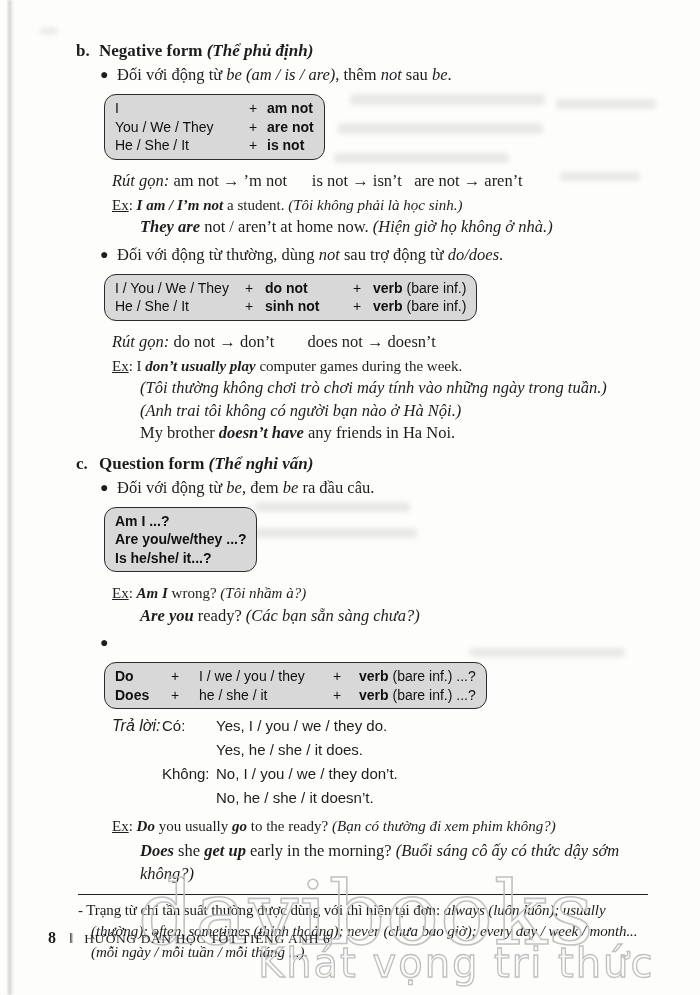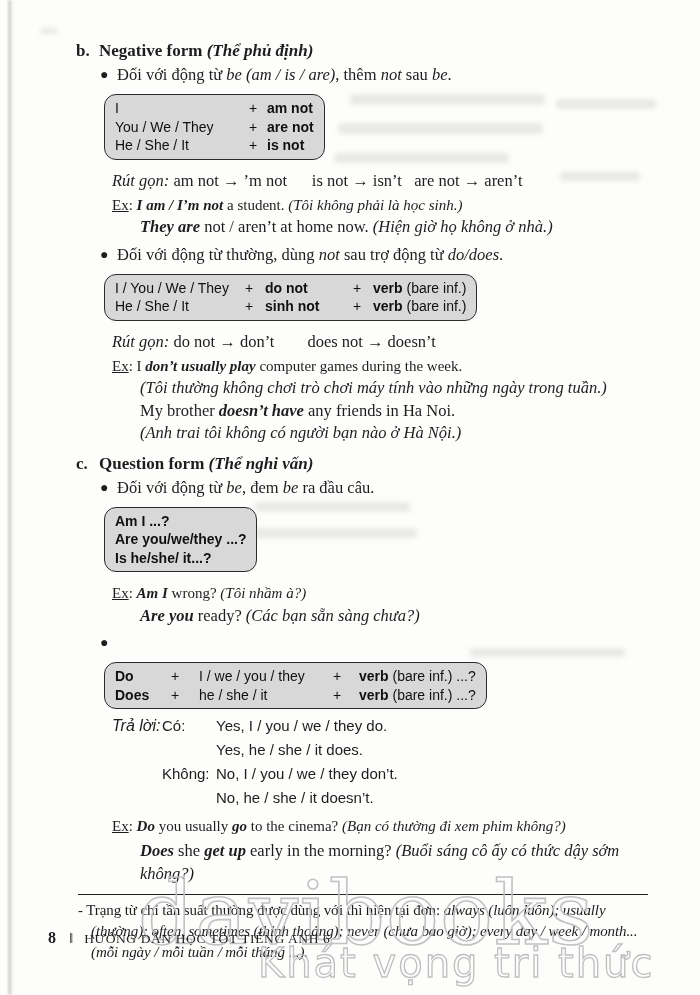--- a/index.html
+++ b/index.html
@@ -153,22 +153,22 @@
         <span>+</span>
         <span><span class="c-bold">verb</span><span> (bare inf.)</span></span>
       </div>
     </div>
 
     <div class="rline" style=""><span class="sg-i">Rút gọn:</span><span class="sg-r"> do not → don’t&nbsp;&nbsp;&nbsp;&nbsp;&nbsp;&nbsp;&nbsp;&nbsp;does not → doesn’t</span></div>
 
     <div class="exgroup">
       <div class="exline"><span class="sg-u">Ex</span><span class="sg-r">: I </span><span class="sg-bi">don’t usually play</span><span class="sg-r"> computer games during the week.</span></div>
       <div class="excont"><span class="sg-i">(Tôi thường không chơi trò chơi máy tính vào những ngày trong tuần.)</span></div>
+      <div class="excont"><span class="sg-i">(Anh trai tôi không có người bạn nào ở Hà Nội.)</span></div>
       <div class="excont"><span class="sg-r">My brother </span><span class="sg-bi">doesn’t have</span><span class="sg-r"> any friends in Ha Noi.</span></div>
-      <div class="excont"><span class="sg-i">(Anh trai tôi không có người bạn nào ở Hà Nội.)</span></div>
     </div>
 
     <div class="heading" style="margin-top:8px;">
       <span class="hlabel">c.</span><span><span class="sg-b">Question form </span><span class="sg-bi">(Thể nghi vấn)</span></span>
     </div>
 
     <div class="bullet">
       <span class="dot">●</span>
       <span><span class="sg-r">Đối với động từ </span><span class="sg-i">be</span><span class="sg-r">, đem </span><span class="sg-i">be</span><span class="sg-r"> ra đầu câu.</span></span>
     </div>
@@ -214,21 +214,21 @@
       <span>Yes, he / she / it does.</span>
       <span></span>
       <span class="sublabel">Không:</span>
       <span>No, I / you / we / they don’t.</span>
       <span></span>
         <span></span>
       <span>No, he / she / it doesn’t.</span>
     </div>
 
     <div class="exgroup" style="margin-top:6px;">
-      <div class="exline" style="line-height:23.5px;"><span class="sg-u">Ex</span><span class="sg-r">: </span><span class="sg-bi">Do</span><span class="sg-r"> you usually </span><span class="sg-bi">go</span><span class="sg-r"> to the cinema? </span><span class="sg-i">(Bạn có thường đi xem phim không?)</span></div>
+      <div class="exline" style="line-height:23.5px;"><span class="sg-u">Ex</span><span class="sg-r">: </span><span class="sg-bi">Do</span><span class="sg-r"> you usually </span><span class="sg-bi">go</span><span class="sg-r"> to the ready? </span><span class="sg-i">(Bạn có thường đi xem phim không?)</span></div>
       <div class="excont" style="line-height:23.5px;"><span class="sg-bi">Does</span><span class="sg-r"> she </span><span class="sg-bi">get up</span><span class="sg-r"> early in the morning? </span><span class="sg-i">(Buổi sáng cô ấy có thức dậy sớm không?)</span></div>
     </div>
 
     <hr class="note-divider">
 
     <div class="note"><span class="sg-r">- Trạng từ chỉ tần suất thường được dùng với thì hiện tại đơn: </span><span class="sg-i">always (luôn luôn); usually (thường); often, sometimes (thỉnh thoảng); never (chưa bao giờ); every day / week / month... (mỗi ngày / mỗi tuần / mỗi tháng ...).</span></div>
 
   </main>
 
   <div class="wm wm1">davibooks</div>

